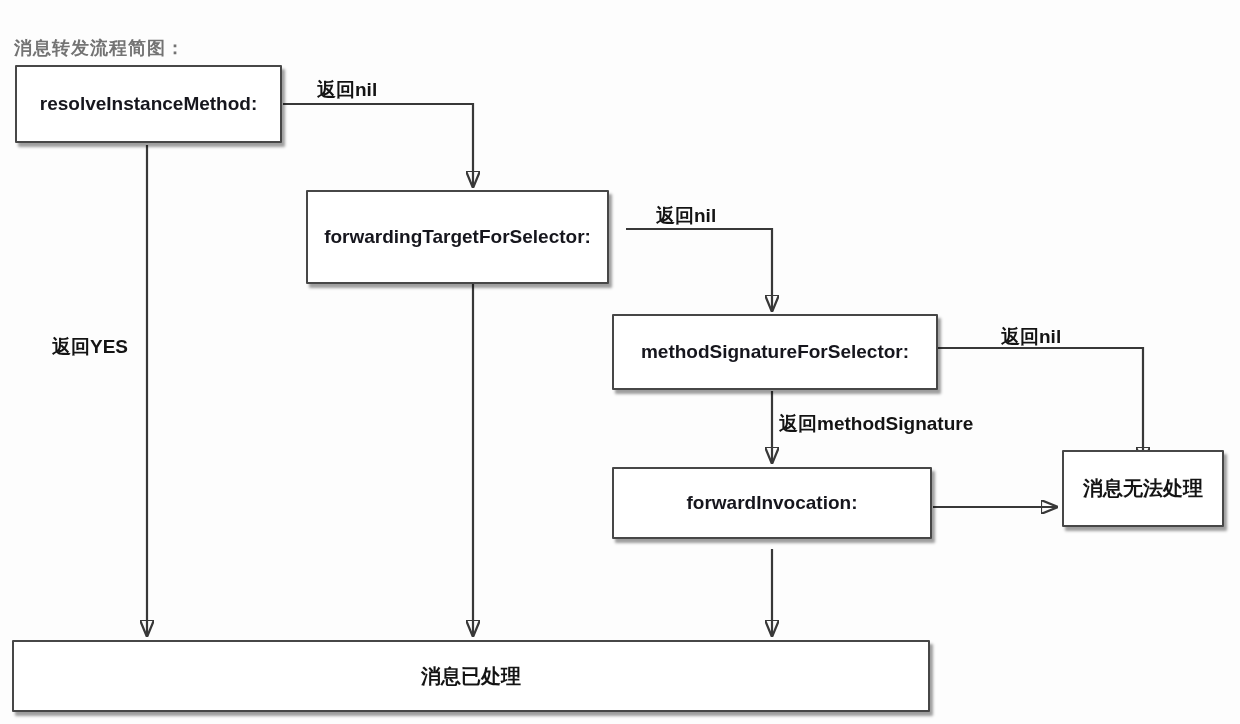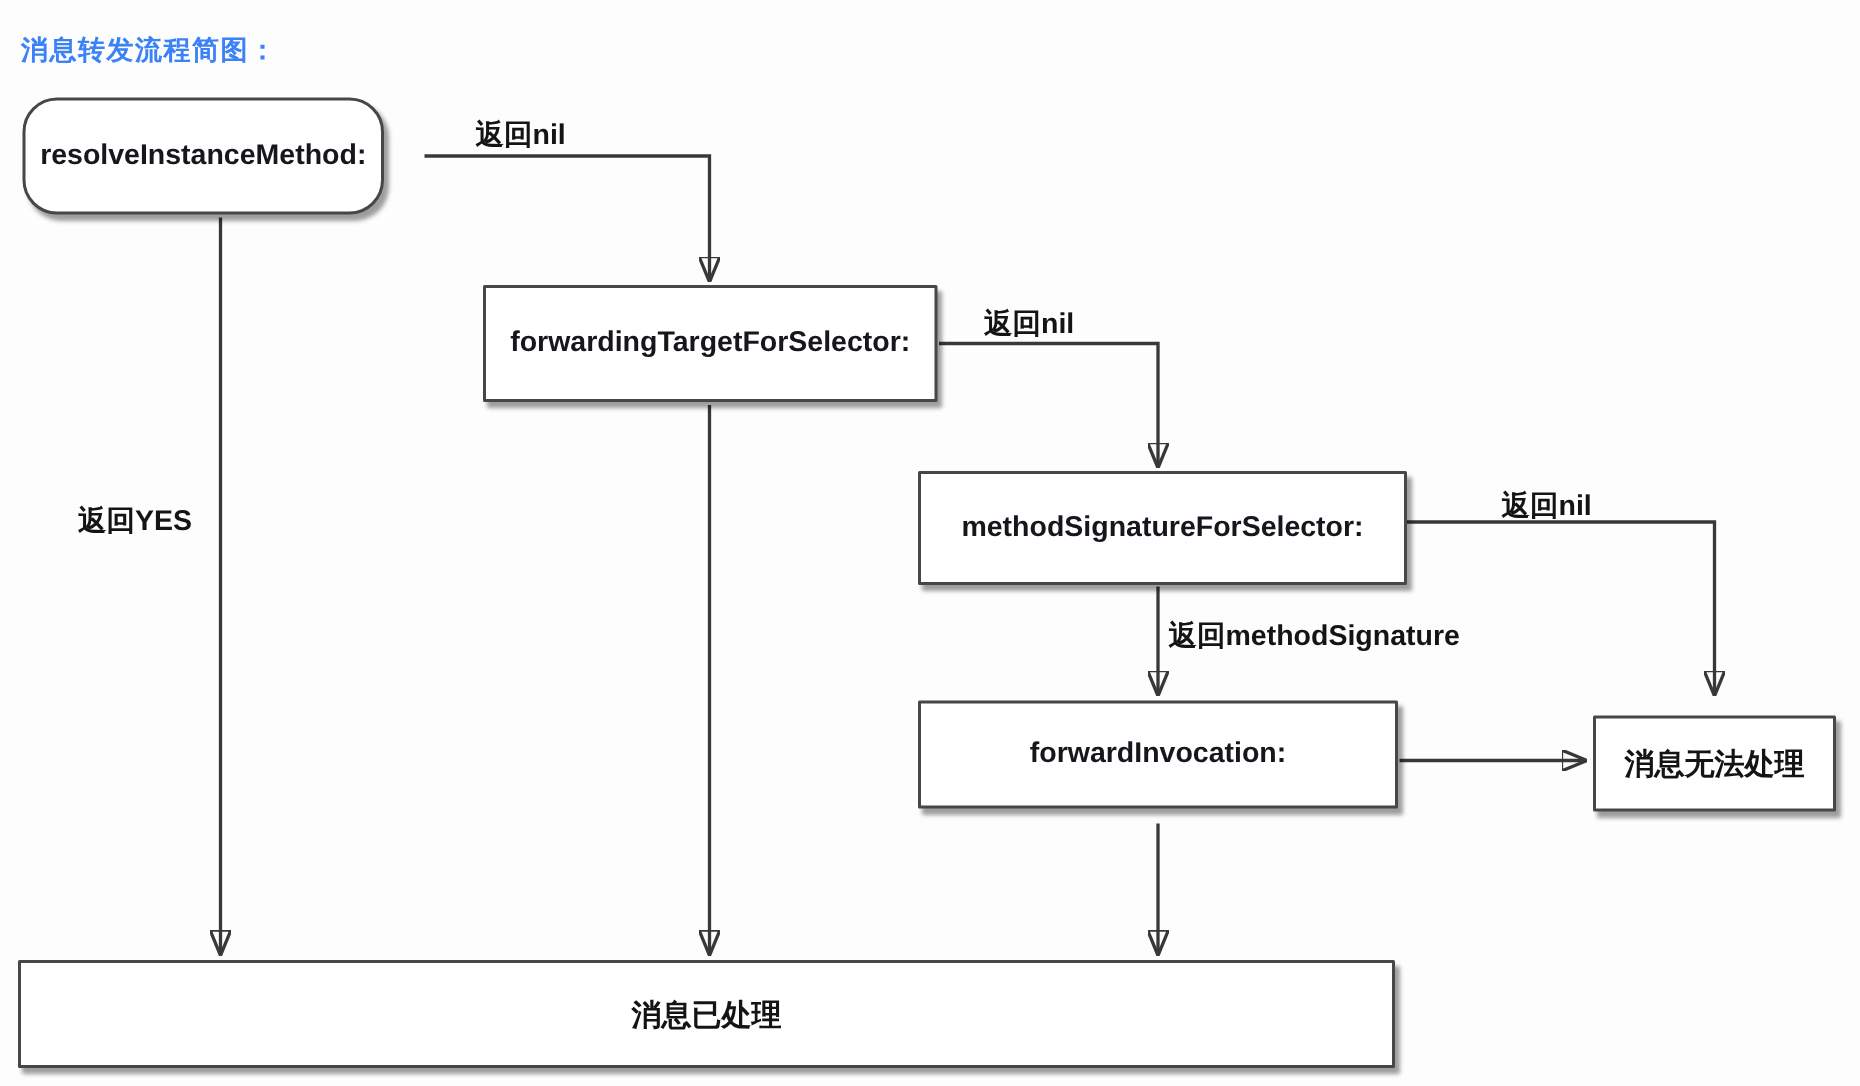--- a/index.html
+++ b/index.html
@@ -11,24 +11,24 @@
   .stage {
     position: relative;
     width: 1240px;
     height: 724px;
     background: #fdfdfd;
     overflow: hidden;
   }
   .diagram-title {
     position: absolute;
     left: 14px;
-    top: 21px;
+    top: 36px;
     font-size: 18px;
     font-weight: 700;
-    color: #3b82f6;
+    color: #737373;
     letter-spacing: 1px;
   }
   .edges {
     position: absolute;
     left: 0;
     top: 0;
   }
   .edges path {
     fill: none;
     stroke: #383838;
@@ -46,25 +46,25 @@
     justify-content: center;
     text-align: center;
     font-size: 19px;
     font-weight: 700;
     color: #16161d;
   }
   .node.cjk {
     font-size: 20px;
     color: #141414;
   }
-  .node-resolve            { left: 15px;   top: 65px;  width: 241px; height: 78px; border-radius: 23px; }
-  .node-forwarding-target  { left: 322px;  top: 190px; width: 303px; height: 78px; text-align: right; }
+  .node-resolve            { left: 15px;   top: 65px;  width: 267px; height: 78px; }
+  .node-forwarding-target  { left: 306px;  top: 190px; width: 303px; height: 94px; text-align: right; }
   .node-method-signature   { left: 612px;  top: 314px; width: 326px; height: 76px; }
   .node-forward-invocation { left: 612px;  top: 467px; width: 320px; height: 72px; }
-  .node-message-unhandled  { left: 1062px; top: 477px; width: 162px; height: 64px; }
+  .node-message-unhandled  { left: 1062px; top: 450px; width: 162px; height: 77px; }
   .node-message-handled    { left: 12px;   top: 640px; width: 918px; height: 72px; }
   .edge-label {
     position: absolute;
     font-size: 19px;
     font-weight: 700;
     color: #141414;
     white-space: nowrap;
   }
   .lbl-return-no            { left: 317px;  top: 77px;  }
   .lbl-return-yes           { left: 52px;   top: 334px; }

